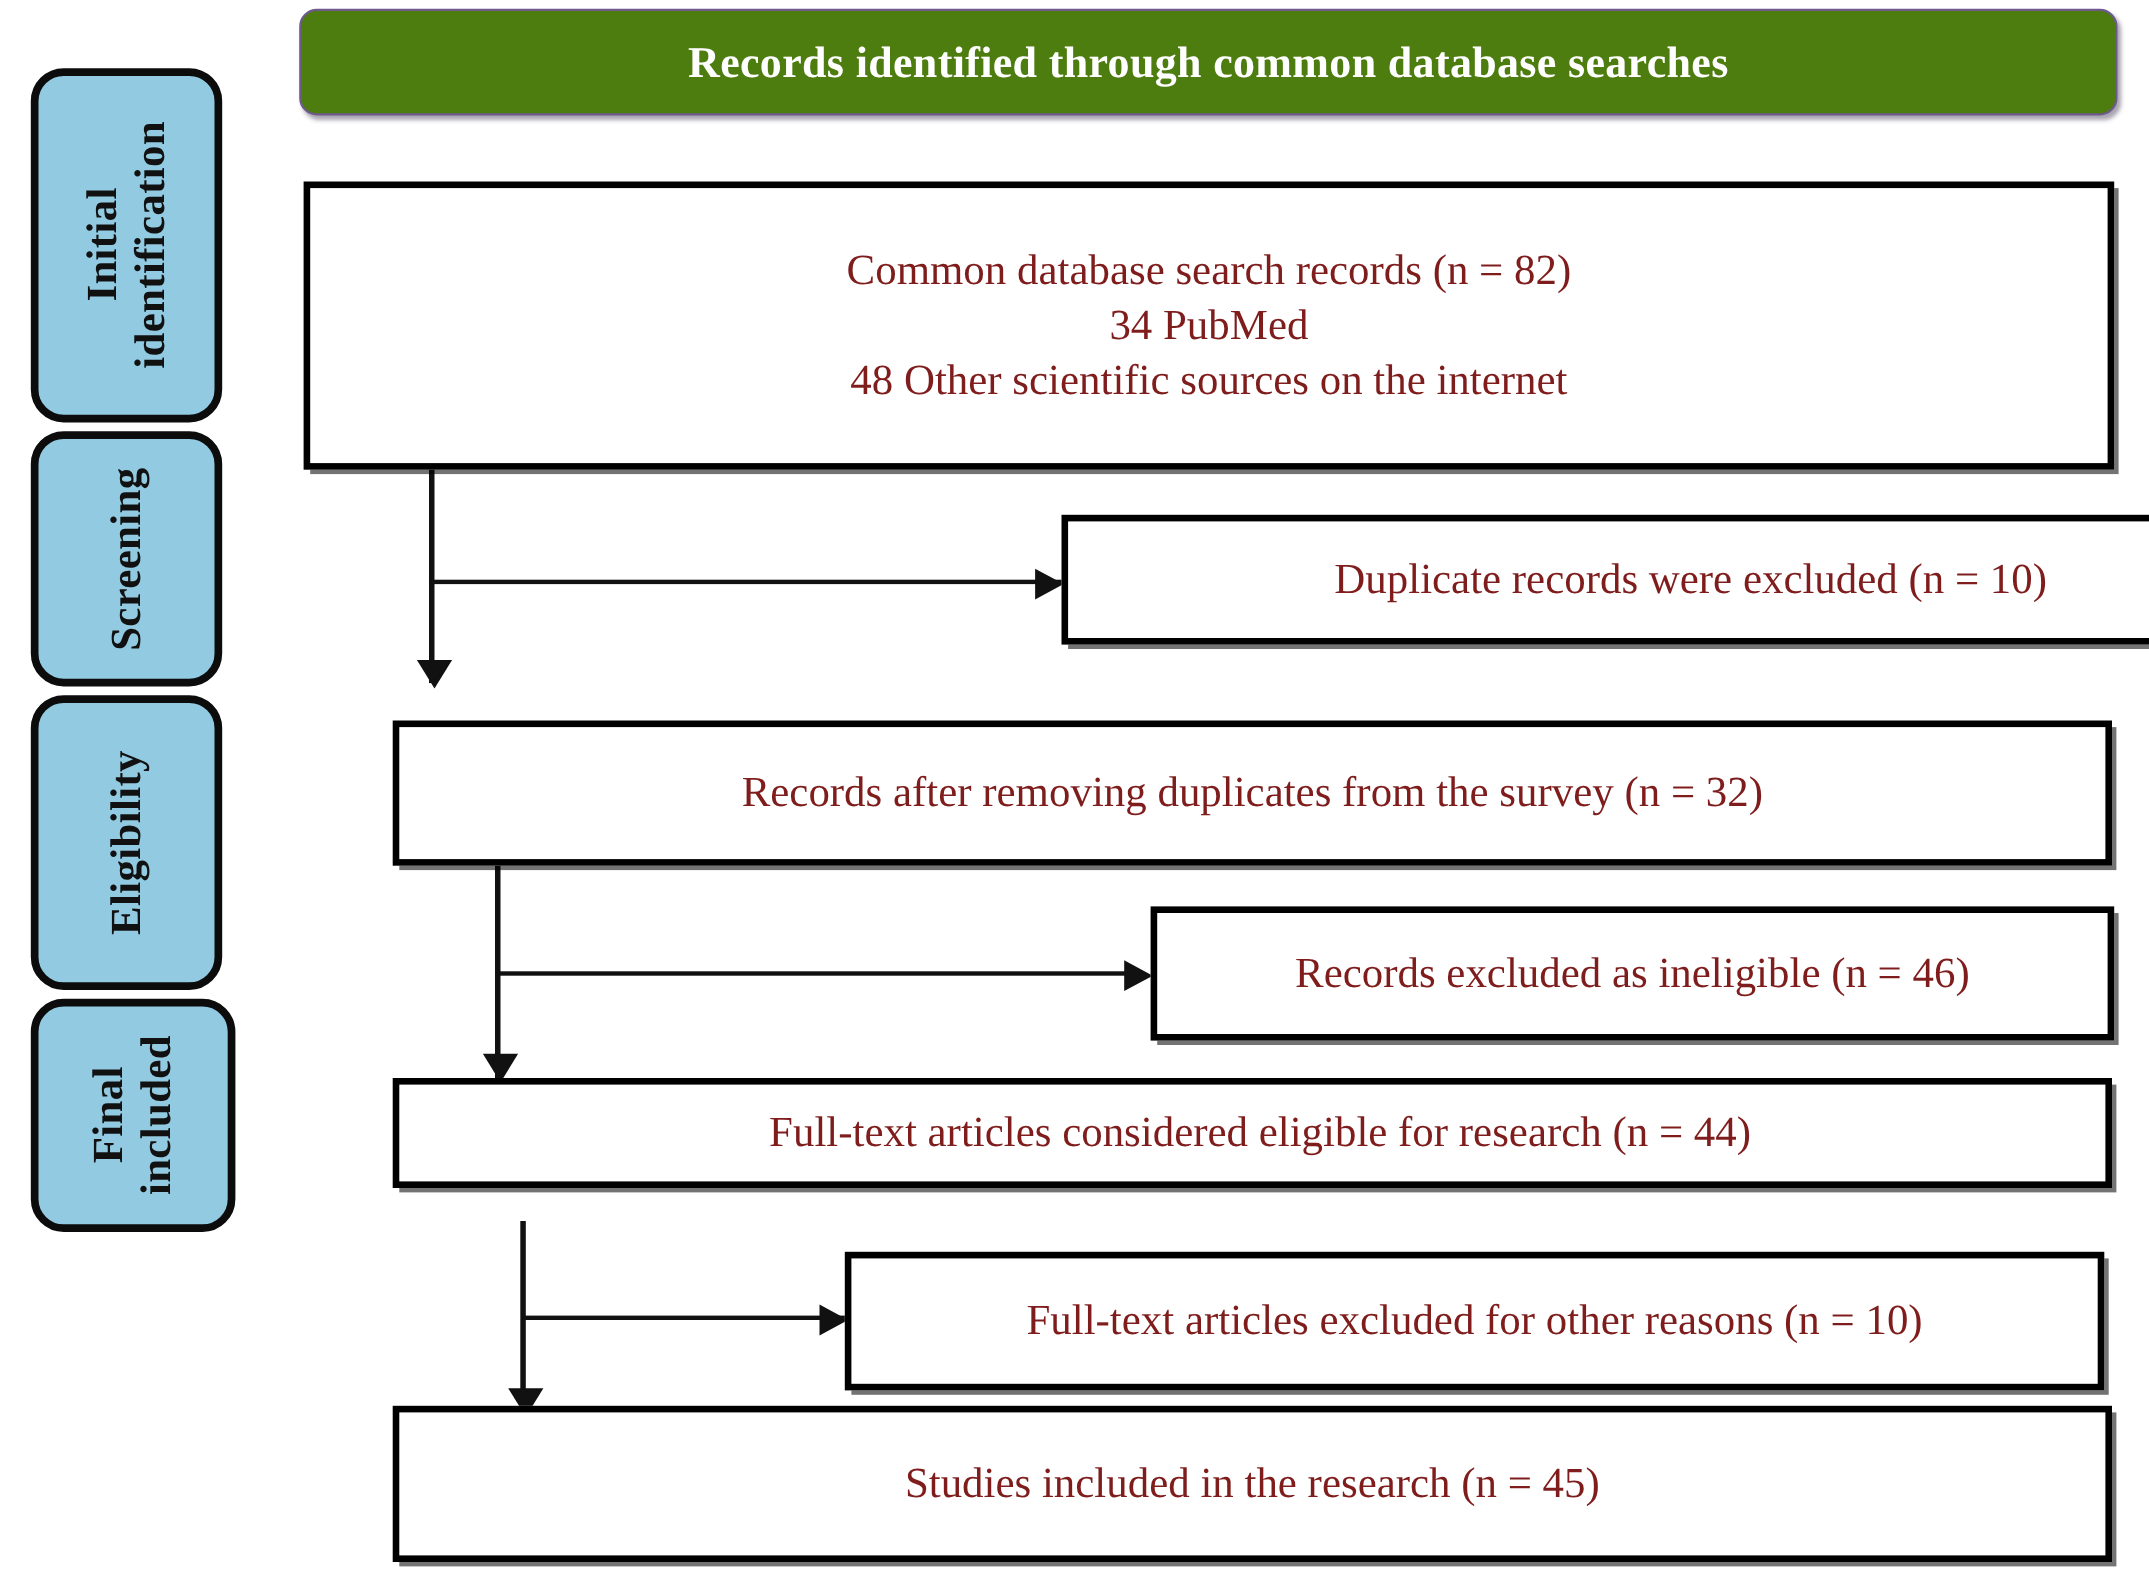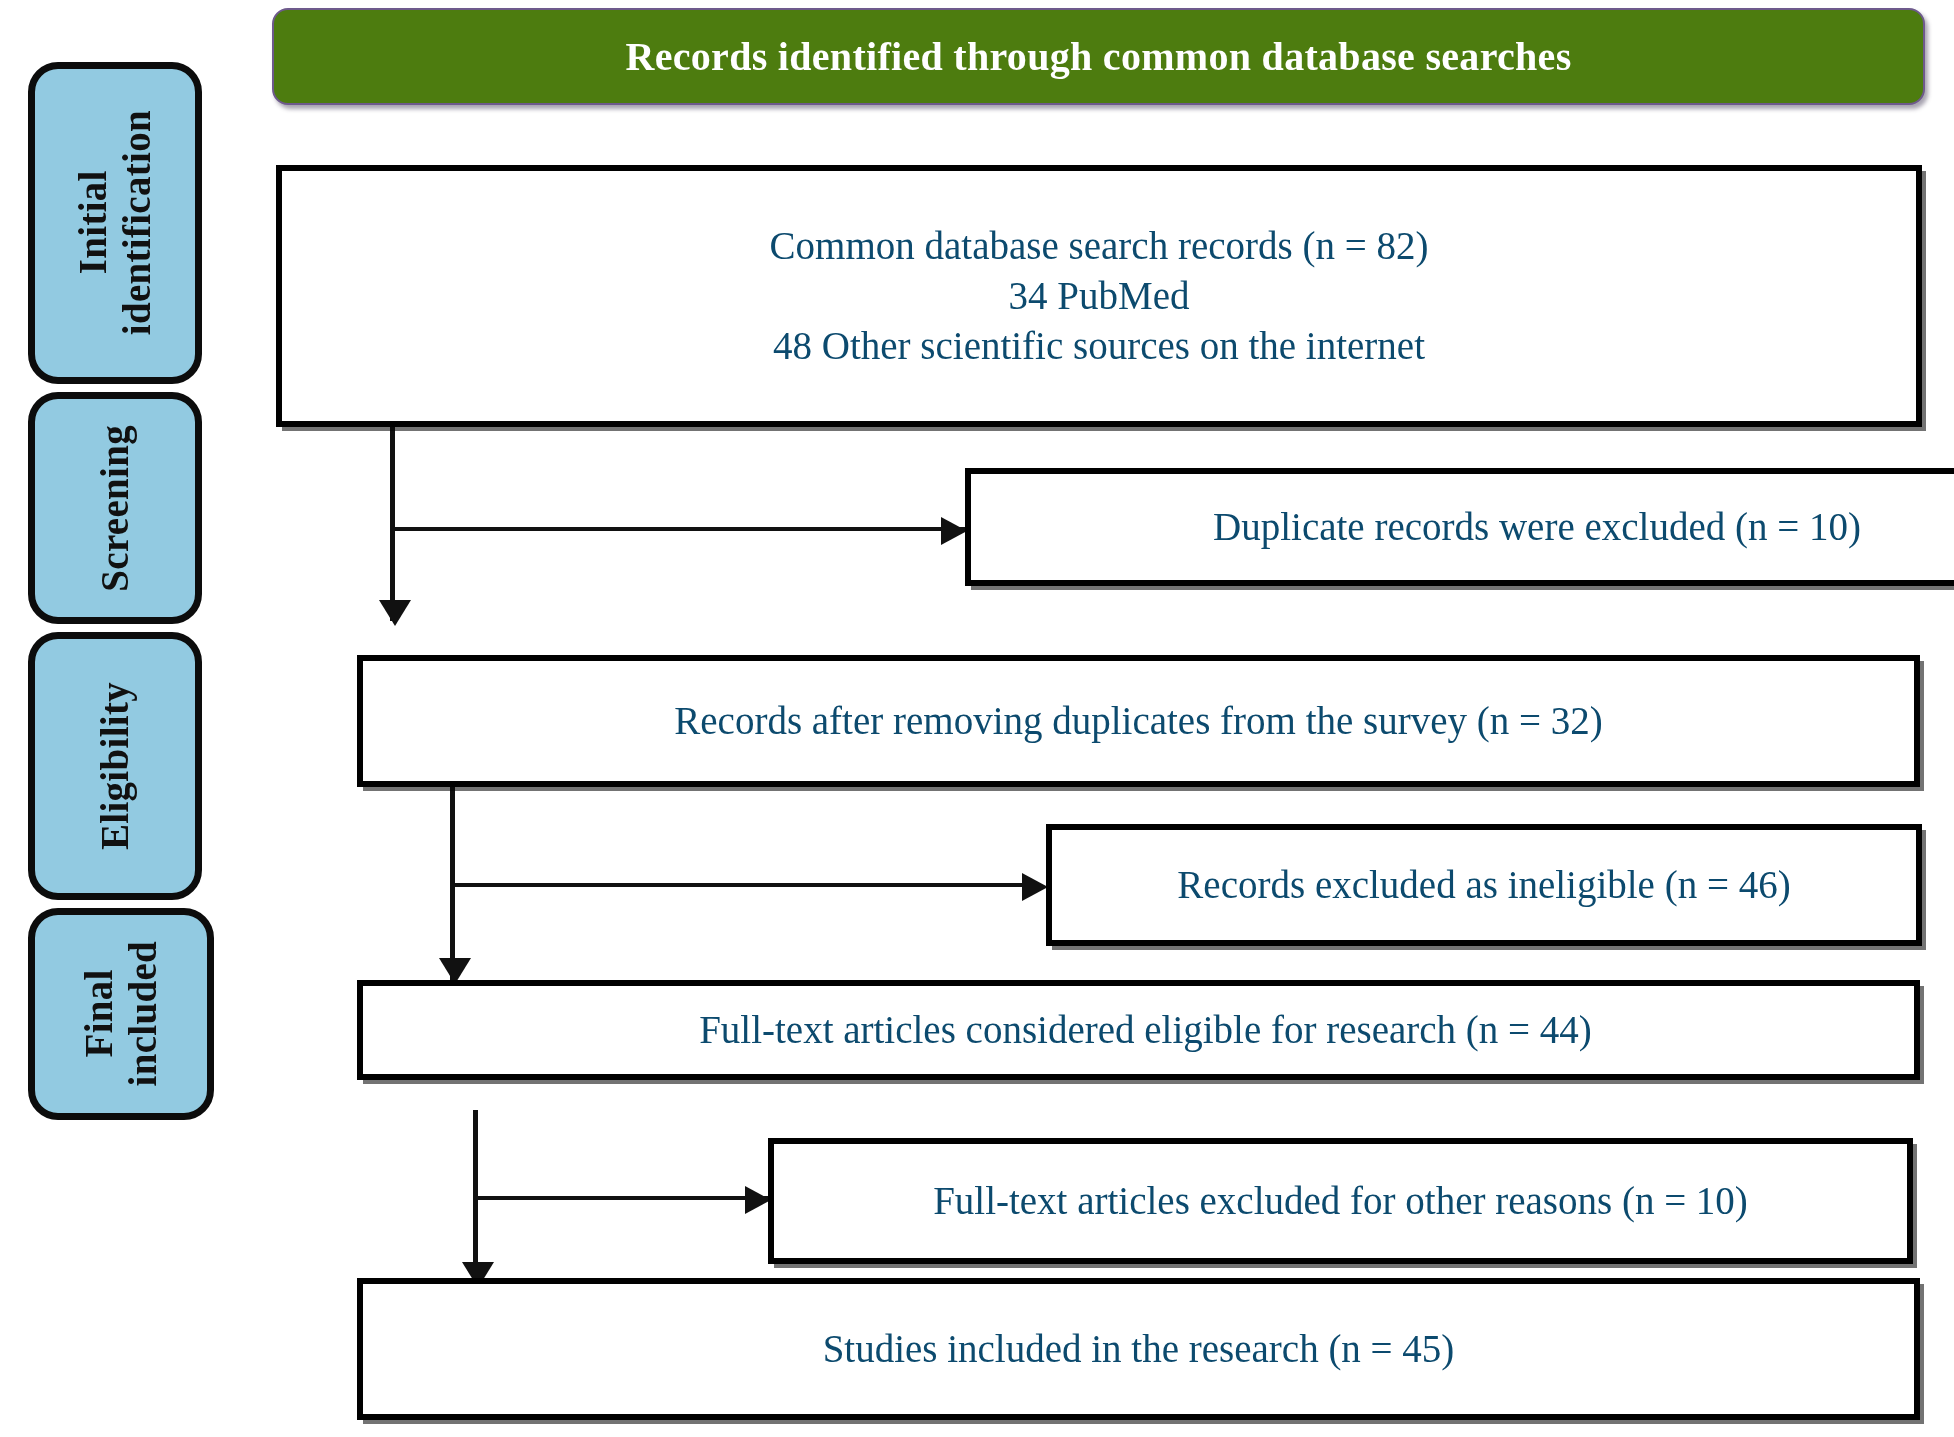--- a/index.html
+++ b/index.html
@@ -49,21 +49,21 @@
   
   .flow-box{
     position:absolute;
     background:#ffffff;
     border:6px solid #000000;
     box-sizing:border-box;
     display:flex;align-items:center;justify-content:center;
     box-shadow:5px 5px 0 -1px rgba(0,0,0,.55);
   }
   .flow-box .btxt{
-    font-size:39px;line-height:1.28;color:#0c4a6e;text-align:center;
+    font-size:39px;line-height:1.28;color:#7f1d1d;text-align:center;
     white-space:pre-line;padding:0 14px;
   }
 
   
   .vline{position:absolute;background:#111;width:5px;}
   .hline{position:absolute;background:#111;height:4px;}
   .arrow-down{
     position:absolute;width:0;height:0;
     border-left:16px solid transparent;
     border-right:16px solid transparent;

